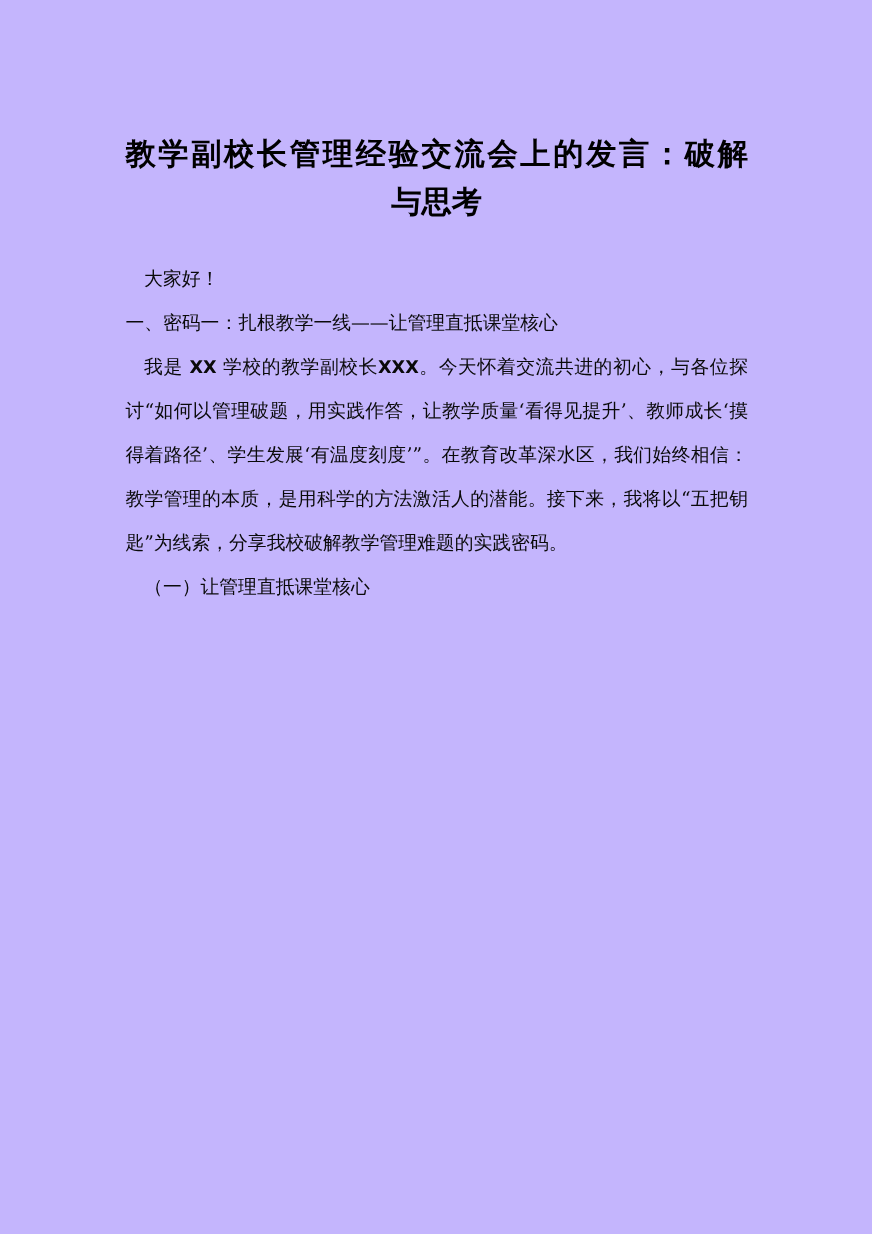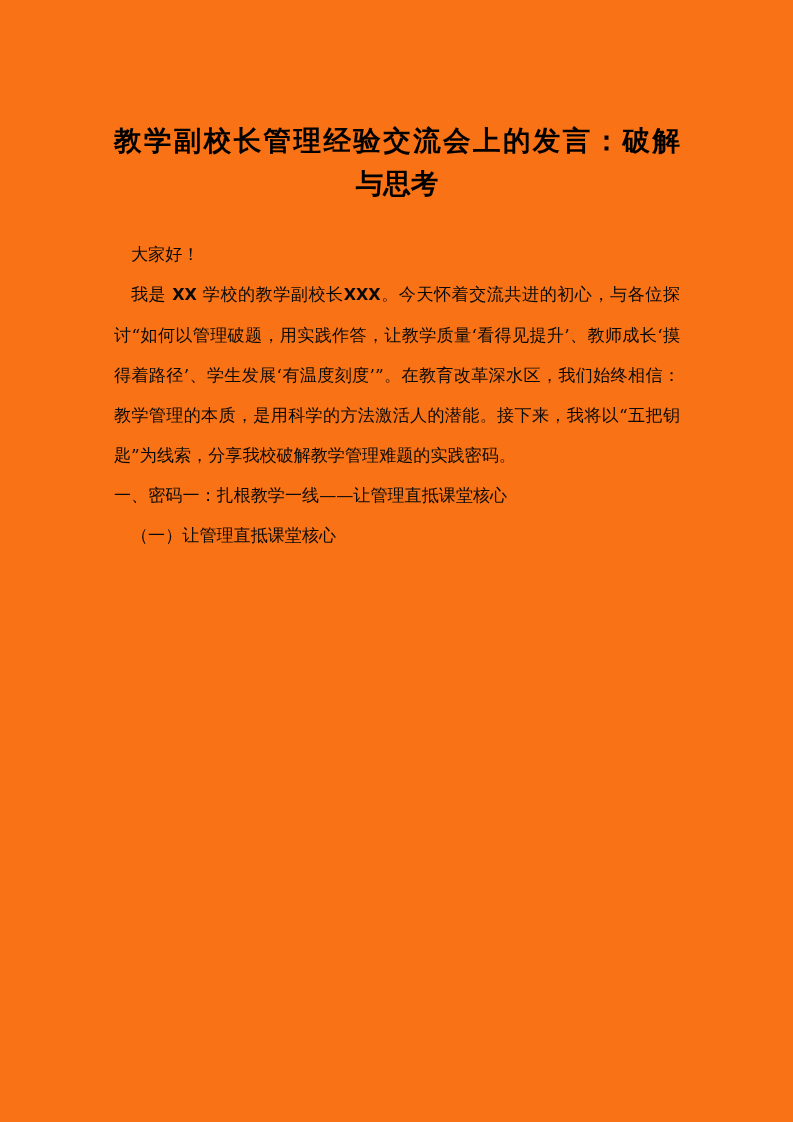--- a/index.html
+++ b/index.html
@@ -10,21 +10,21 @@
   }
   body {
     font-family: "DejaVu Serif", "Liberation Serif", serif;
     color: #000000;
     -webkit-font-smoothing: antialiased;
   }
   .page {
     position: relative;
     width: 793px;
     height: 1122px;
-    background: #f97316;
+    background: #c4b5fd;
     overflow: hidden;
     box-sizing: border-box;
   }
   .content {
     position: absolute;
     left: 114px;
     top: 118px;
     width: 566px;
   }
 
@@ -40,21 +40,20 @@
   }
   .title-line {
     display: block;
     text-align: justify;
     text-align-last: justify;
     white-space: nowrap;
   }
   .title-line.last {
     text-align: left;
     text-align-last: center;
-    font-family: Liberation Serif, serif;
   }
 
   
   .body-block {
     margin-top: 28px;
   }
   p.para {
     font-family: "DejaVu Serif", "Liberation Serif", serif;
     font-size: 17.1px;
     line-height: 40px;
@@ -89,23 +88,23 @@
     <h1 class="doc-title">
       <span class="title-line">教学副校长管理经验交流会上的发言：破解</span>
       <span class="title-line last">与思考</span>
     </h1>
 
     <div class="body-block">
 
 
       <p class="para indent1">大家好！</p>
 
+      <p class="para heading-num indent1">一、密码一：扎根教学一线——让管理直抵课堂核心</p>
+
       <p class="para indent1"><span>我是 </span><span class="latin-bold">XX</span><span> 学校的教学副校长</span><span class="latin-bold">XXX</span><span>。今天怀着交流共进的初心，与各位探讨“如何以管理破题，用实践作答，让教学质量‘看得见提升’、教师成长‘摸得着路径’、学生发展‘有温度刻度’”。在教育改革深水区，我们始终相信：教学管理的本质，是用科学的方法激活人的潜能。接下来，我将以“五把钥匙”为线索，分享我校破解教学管理难题的实践密码。</span></p>
-
-      <p class="para heading-num indent1">一、密码一：扎根教学一线——让管理直抵课堂核心</p>
 
 
       <p class="para indent1">（一）让管理直抵课堂核心</p>
 
 
     </div>
   </div>
 </div>
 
 </body></html>

